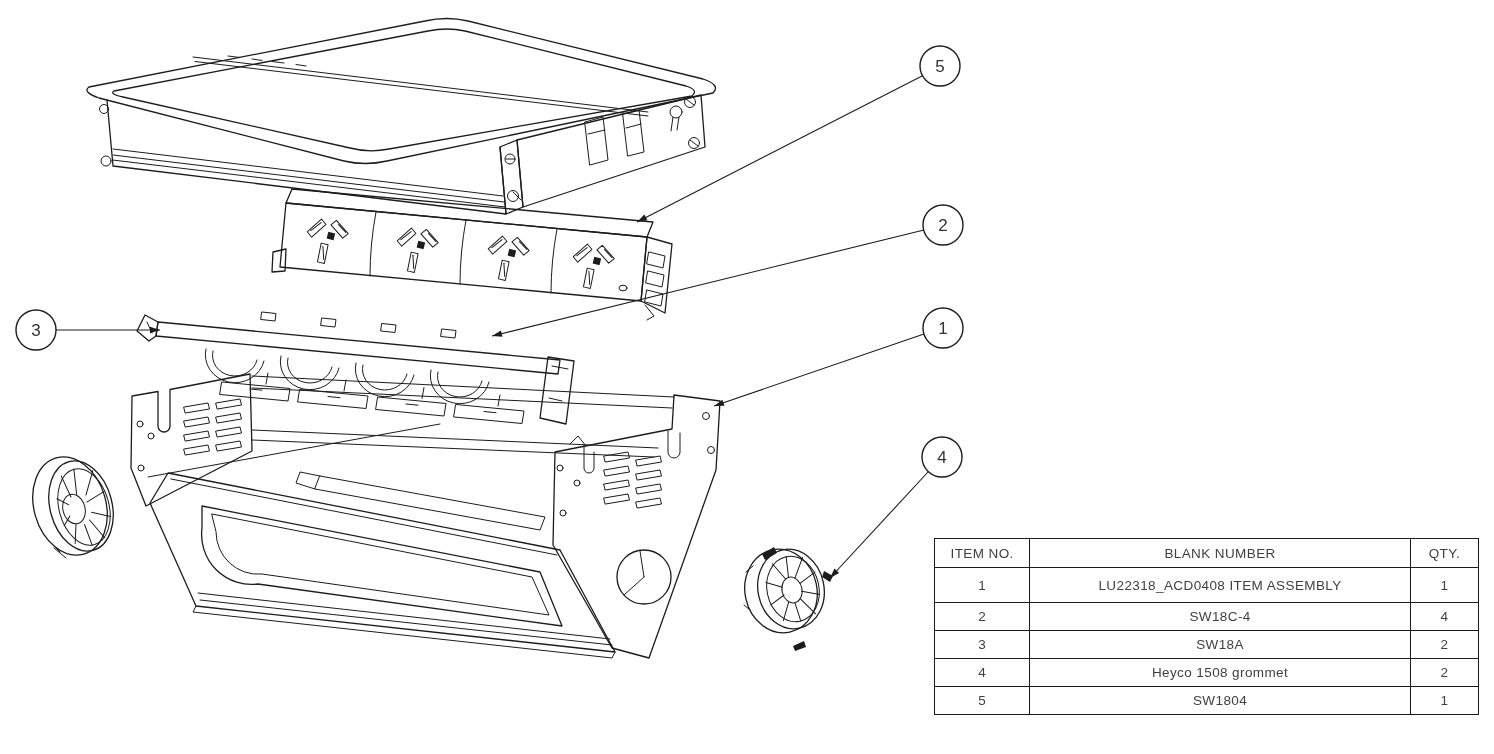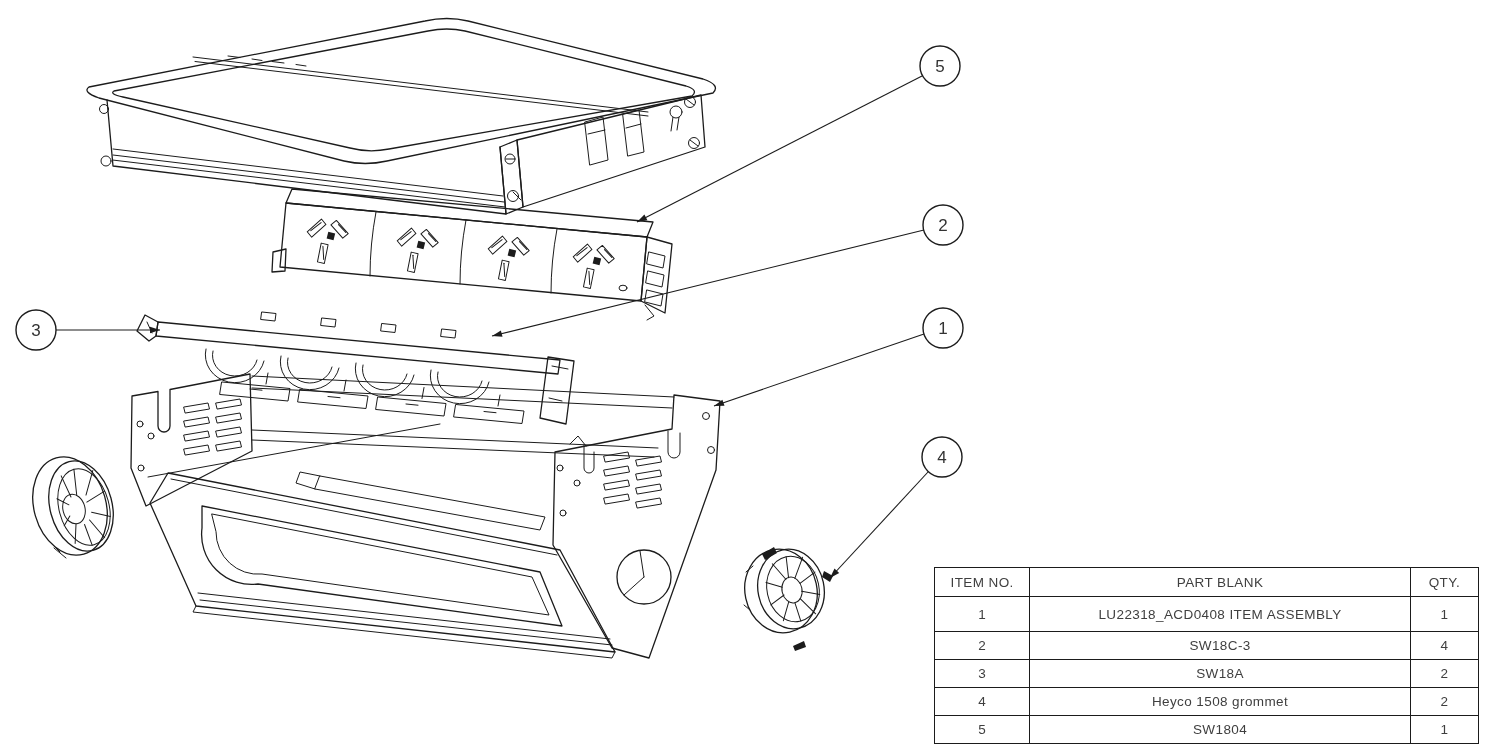--- a/index.html
+++ b/index.html
@@ -6,21 +6,21 @@
   .stage{
     position:relative;
     width:1494px;height:754px;
     background:#ffffff;
     font-family:"Liberation Sans", sans-serif;
     overflow:hidden;
   }
   .drawing-svg{position:absolute;left:0;top:0;}
   
   .bom{
-    position:absolute;left:934px;top:567px;
+    position:absolute;left:934px;top:538px;
     border-collapse:collapse;
     table-layout:fixed;
     width:545px;
     background:#ffffff;
     color:#3f3f3f;
   }
   .bom th,.bom td{
     border:1.6px solid #1b1b1b;
     text-align:center;
     vertical-align:middle;
@@ -271,33 +271,33 @@
 
   <table class="bom">
     <colgroup>
         <col class="c-item">
         <col class="c-part">
         <col class="c-qty">
       </colgroup>
     <thead>
       <tr>
         <th>ITEM NO.</th>
-        <th>PART BLANK</th>
+        <th>BLANK NUMBER</th>
         <th>QTY.</th>
       </tr>
     </thead>
     <tbody>
       <tr class="first">
         <td>1</td>
         <td>LU22318_ACD0408 ITEM ASSEMBLY</td>
         <td>1</td>
       </tr>
       <tr>
         <td>2</td>
-        <td>SW18C-3</td>
+        <td>SW18C-4</td>
         <td>4</td>
       </tr>
       <tr>
         <td>3</td>
         <td>SW18A</td>
         <td>2</td>
       </tr>
       <tr>
         <td>4</td>
         <td>Heyco 1508 grommet</td>

